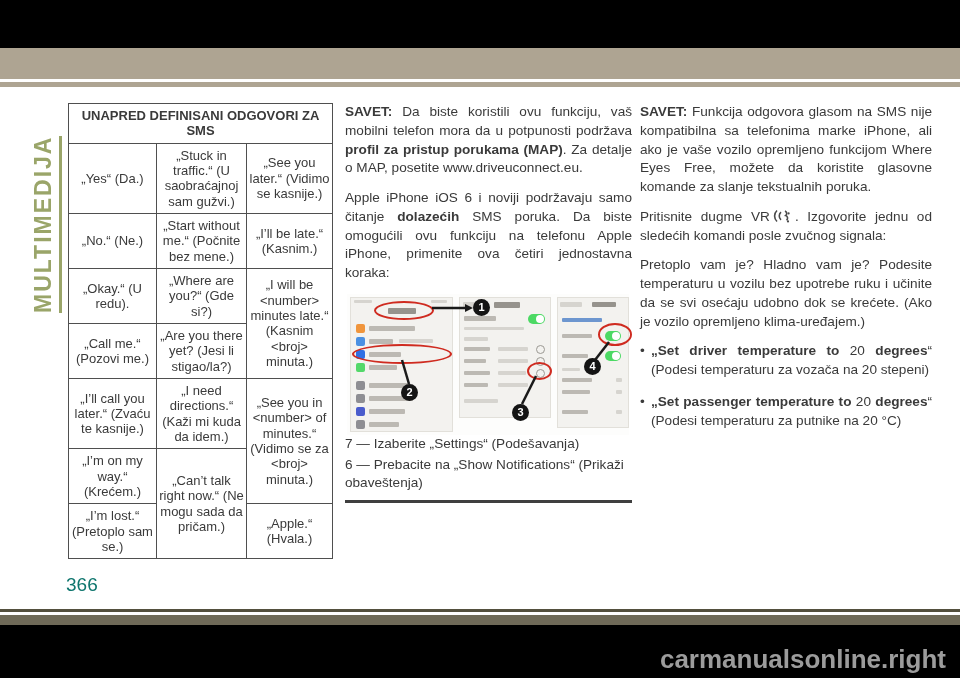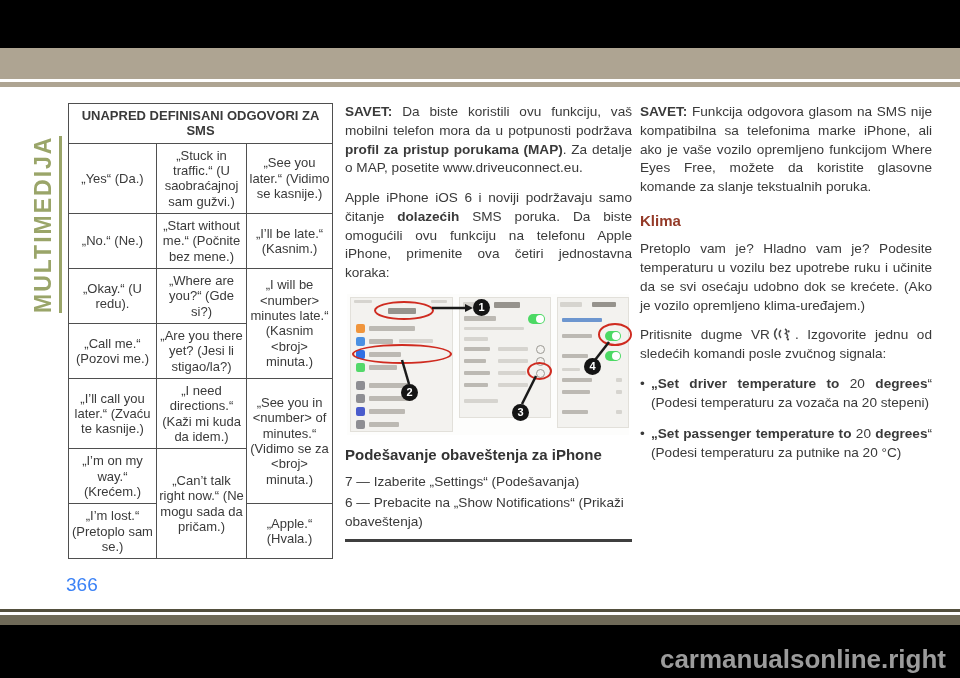--- a/index.html
+++ b/index.html
@@ -25,21 +25,21 @@
     transform:rotate(-90deg);transform-origin:0 0;
     white-space:nowrap;
   }
   .section-label{
     display:inline-block;
     font-size:23px;font-weight:bold;letter-spacing:2px;
     color:#9aa569;border-bottom:3px solid #9aa569;padding-bottom:2px;
   }
   .page-number{
     position:absolute;left:66px;top:574px;
-    font-size:19px;color:#3b82f6;
+    font-size:19px;color:#0f766e;
   }
   
   .sms-table{
     position:absolute;left:68px;top:103px;width:264px;
     border-collapse:collapse;table-layout:fixed;
   }
   .sms-table th,.sms-table td{
     border:1.5px solid #4f4f4f;
     font-size:13px;line-height:1.18;text-align:center;
     padding:4px 2px;color:#3a3a3a;font-weight:normal;
@@ -222,44 +222,42 @@
       <line x1="189" y1="82" x2="175" y2="110" stroke="#1a1a1a" stroke-width="2.5"></line>
       <line x1="262" y1="48" x2="248" y2="66" stroke="#1a1a1a" stroke-width="2.5"></line>
     </svg>
 
     <div class="badge" style="left:126px;top:5px;">1</div>
     <div class="badge" style="left:54px;top:90px;">2</div>
     <div class="badge" style="left:165px;top:110px;">3</div>
     <div class="badge" style="left:237px;top:64px;">4</div>
   </div>
 
-  <div class="fig-caption">Podešavanje obaveštenja za iPhone</div>
 
   <div class="steps">
     <div>7 — Izaberite „Settings“ (Podešavanja)</div>
     <div>6 — Prebacite na „Show Notifications“ (Prikaži obaveštenja)</div>
   </div>
   <hr class="steps-rule">
 </div>
 
 <div class="col col-right">
   <p class="para"><span class="b">SAVET:</span><span> Funkcija odgovora glasom na SMS nije kompatibilna sa telefonima marke iPhone, ali ako je vaše vozilo opremljeno funkcijom Where Eyes Free, možete da koristite glasovne komande za slanje tekstualnih poruka.</span></p>
 
-  <div class="klima-heading">Klima</div>
-
-  <p class="para">Pretoplo vam je? Hladno vam je? Podesite temperaturu u vozilu bez upotrebe ruku i učinite da se svi osećaju udobno dok se krećete. (Ako je vozilo opremljeno klima-uređajem.)</p>
 
   <p class="para"><span>Pritisnite dugme VR</span><svg class="vr-icon" width="18" height="16" viewBox="0 0 18 16">
       <path d="M4 2.5 a7.5 7.5 0 0 0 0 11" fill="none" stroke="#4a4a4a" stroke-width="1.6"></path>
       <path d="M8 4.2 a5 5 0 0 0 0 7.6" fill="none" stroke="#4a4a4a" stroke-width="1.6"></path>
       <path d="M12 3 c2.2 1 2.2 3.2 0.6 4.6 c2.2 0.6 2.6 3.2 1 4.8" fill="none" stroke="#4a4a4a" stroke-width="1.6"></path>
       <circle cx="15.6" cy="5.4" r="1.1" fill="#4a4a4a"></circle>
       <circle cx="15" cy="13.4" r="1.1" fill="#4a4a4a"></circle>
     </svg><span>. Izgovorite jednu od sledećih komandi posle zvučnog signala:</span></p>
 
+  <p class="para">Pretoplo vam je? Hladno vam je? Podesite temperaturu u vozilu bez upotrebe ruku i učinite da se svi osećaju udobno dok se krećete. (Ako je vozilo opremljeno klima-uređajem.)</p>
+
   <div class="bullet-item">
     <span class="bullet-marker">•</span>
     <span class="bullet-body"><span class="b">„Set driver temperature to</span><span> 20 </span><span class="b">degrees</span><span>“ (Podesi temperaturu za vozača na 20 stepeni)</span></span>
   </div>
   <div class="bullet-item">
     <span class="bullet-marker">•</span>
     <span class="bullet-body"><span class="b">„Set passenger temperature to</span><span> 20 </span><span class="b">degrees</span><span>“ (Podesi temperaturu za putnike na 20 °C)</span></span>
   </div>
 </div>
 

